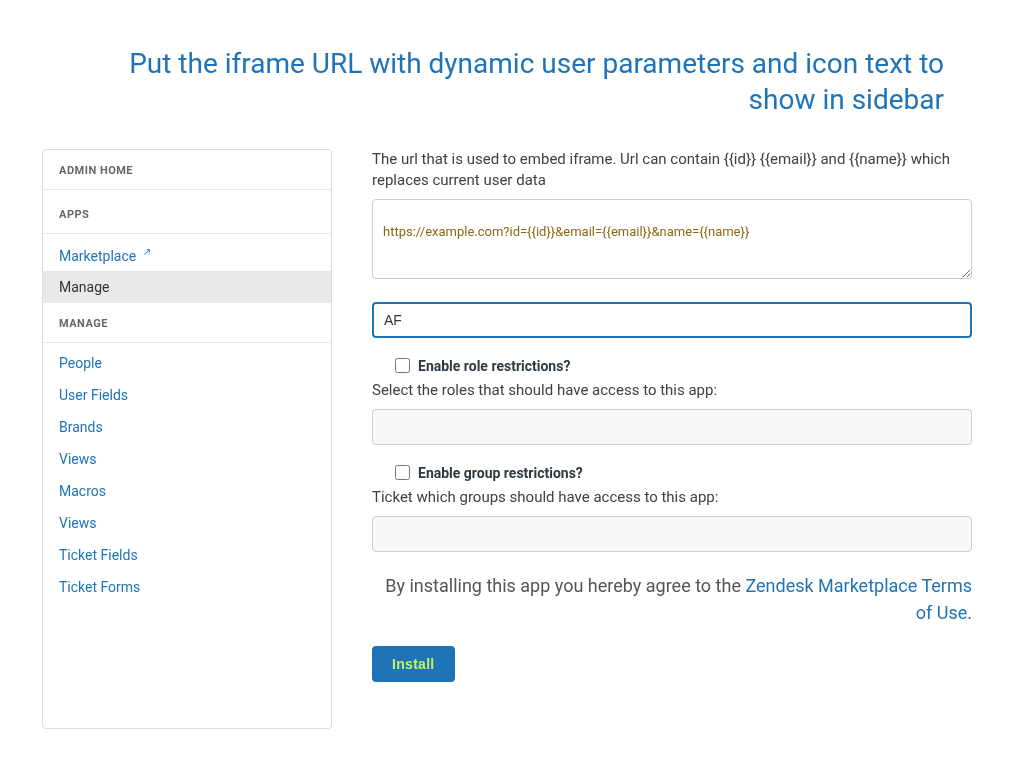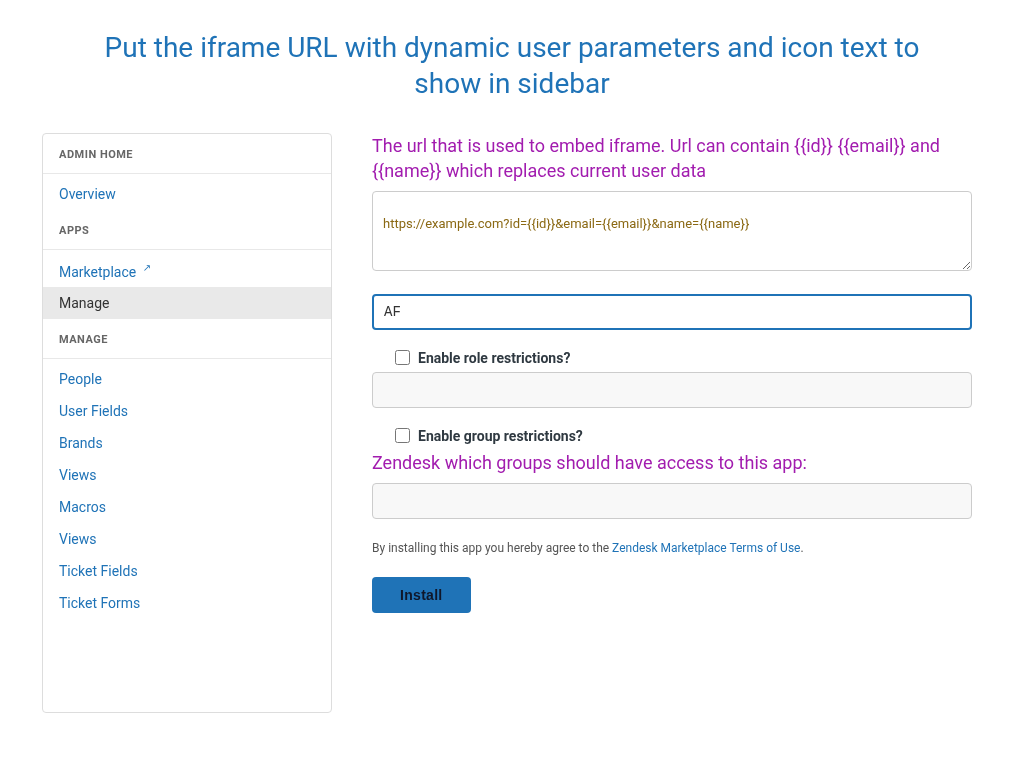--- a/index.html
+++ b/index.html
@@ -4,25 +4,25 @@
   <style>
     * { box-sizing: border-box; margin: 0; padding: 0; }
     body {
       font-family: -apple-system, BlinkMacSystemFont, "Segoe UI", Roboto, sans-serif;
       background: #fff;
       color: #333;
       font-size: 14px;
     }
 
     .page-title {
-      text-align: center;
+      text-align: right;
       color: #1f73b7;
       font-size: 28px;
       font-weight: 400;
-      padding: 30px 80px 30px;
+      padding: 46px 80px 30px;
       line-height: 1.3;
     }
 
     .main-layout {
       display: flex;
       margin: 0 auto;
       max-width: 980px;
       padding: 0 20px;
     }
 
@@ -89,22 +89,22 @@
       color: #2f3941;
       display: block;
       margin-bottom: 4px;
     }
 
     .form-label .required {
       color: #cc3340;
     }
 
     .form-description {
-      font-size: 18px;
-      color: #a21caf;
+      font-size: 15px;
+      color: #404040;
       margin-bottom: 8px;
       line-height: 1.4;
     }
 
     .form-textarea {
       width: 100%;
       border: 1px solid #ccc;
       border-radius: 4px;
       padding: 24px 10px;
       font-size: 13px;
@@ -114,21 +114,21 @@
       font-family: inherit;
     }
 
     .form-input {
       width: 100%;
       border: 2px solid #1f73b7;
       border-radius: 4px;
       padding: 8px 10px;
       font-size: 14px;
       color: #333;
-      font-family: Liberation Mono, monospace;
+      font-family: Liberation Sans, sans-serif;
       outline: none;
     }
 
     .form-input-plain {
       width: 100%;
       border: 1px solid #ccc;
       border-radius: 4px;
       padding: 8px 10px;
       font-size: 14px;
       color: #333;
@@ -151,37 +151,38 @@
     }
 
     .checkbox-label {
       font-weight: 700;
       font-size: 14px;
       color: #2f3941;
       cursor: pointer;
     }
 
     .terms-text {
-      font-size: 12px;
+      font-size: 18px;
       color: #555;
       margin-bottom: 20px;
       line-height: 1.5;
+      text-align: right;
     }
 
     .terms-link {
       color: #1f73b7;
       text-decoration: none;
     }
 
     .install-btn {
       background: #1f73b7;
-      color: #0f172a;
+      color: #bef264;
       border: none;
       border-radius: 4px;
-      padding: 10px 28px;
+      padding: 10px 20px;
       font-size: 14px;
       font-weight: 600;
       cursor: pointer;
       letter-spacing: 0.3px;
     }
 
     
     .sidebar::-webkit-scrollbar {
       width: 8px;
     }
@@ -197,21 +198,20 @@
 <body>
 
 <h1 class="page-title">Put the iframe URL with dynamic user parameters and icon text to show in sidebar</h1>
 
 <div class="main-layout">
 
   <div class="sidebar">
 
     <div class="sidebar-section-header">ADMIN HOME</div>
     <hr class="sidebar-divider">
-    <a class="sidebar-item">Overview</a>
 
     <div class="sidebar-section-header">APPS</div>
     <hr class="sidebar-divider">
     <a class="sidebar-item">
       <span>Marketplace</span>
       <span class="external-icon">↗</span>
     </a>
     <a class="sidebar-item active">Manage</a>
 
     <div class="sidebar-section-header">MANAGE</div>
@@ -238,30 +238,31 @@
     <div class="form-group">
       <input type="text" class="form-input" value="AF" style="">
     </div>
 
     
     <div class="form-group">
       <div class="checkbox-row">
         <input type="checkbox" id="role-checkbox" style="">
         <label class="checkbox-label" for="role-checkbox">Enable role restrictions?</label>
       </div>
+      <div class="form-description">Select the roles that should have access to this app:</div>
       <div class="form-input-plain"></div>
     </div>
 
     
     <div class="form-group">
       <div class="checkbox-row">
         <input type="checkbox" id="group-checkbox" style="">
         <label class="checkbox-label" for="group-checkbox">Enable group restrictions?</label>
       </div>
-      <div class="form-description">Zendesk which groups should have access to this app:</div>
+      <div class="form-description">Ticket which groups should have access to this app:</div>
       <div class="form-input-plain"></div>
     </div>
 
     
     <div class="terms-text">
       <span>By installing this app you hereby agree to the </span><a href="#" class="terms-link">Zendesk Marketplace Terms of Use</a><span>.</span>
     </div>
 
     
     <button class="install-btn">Install</button>

